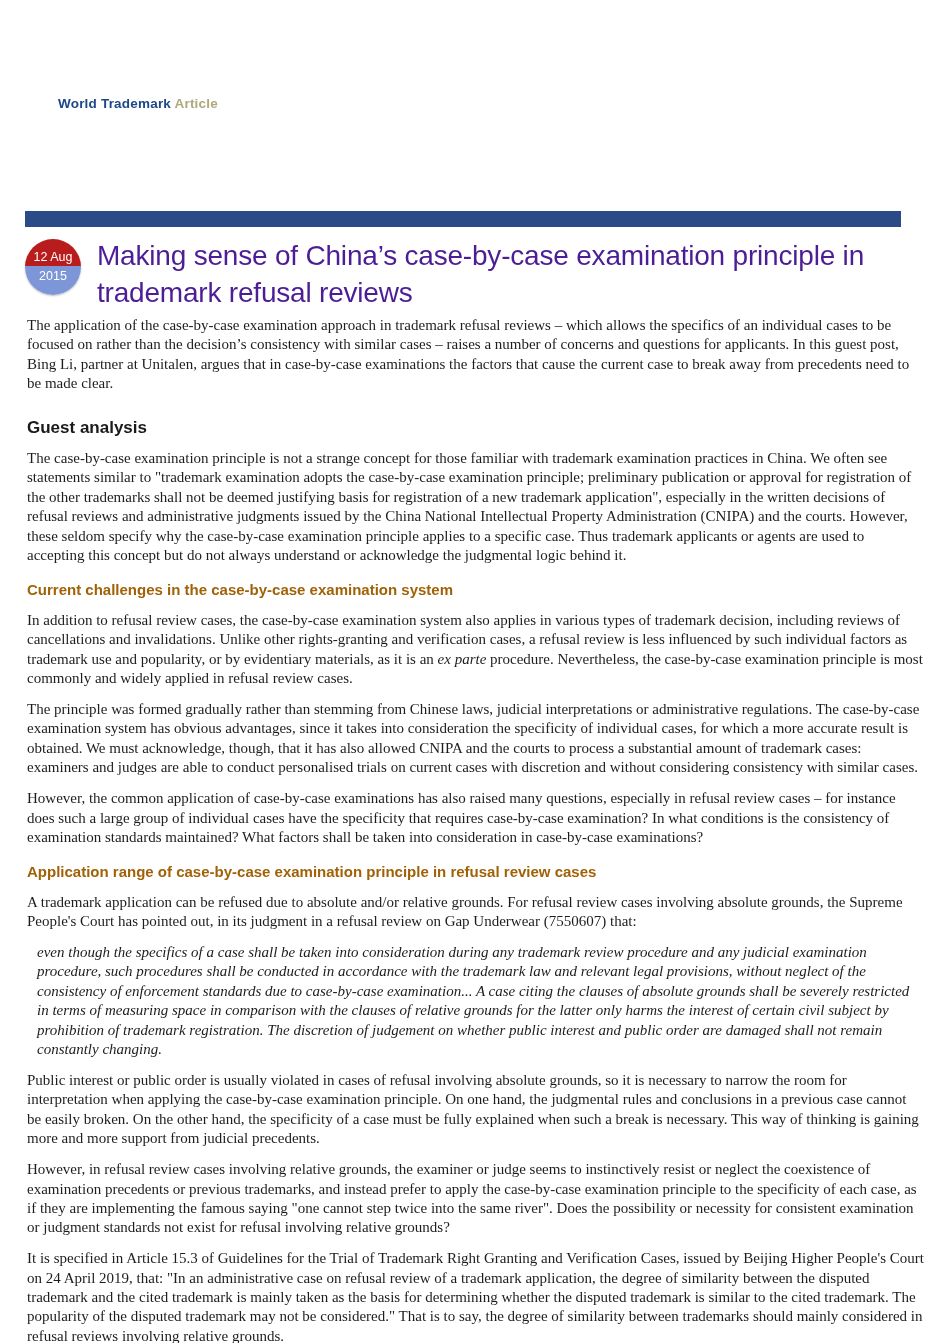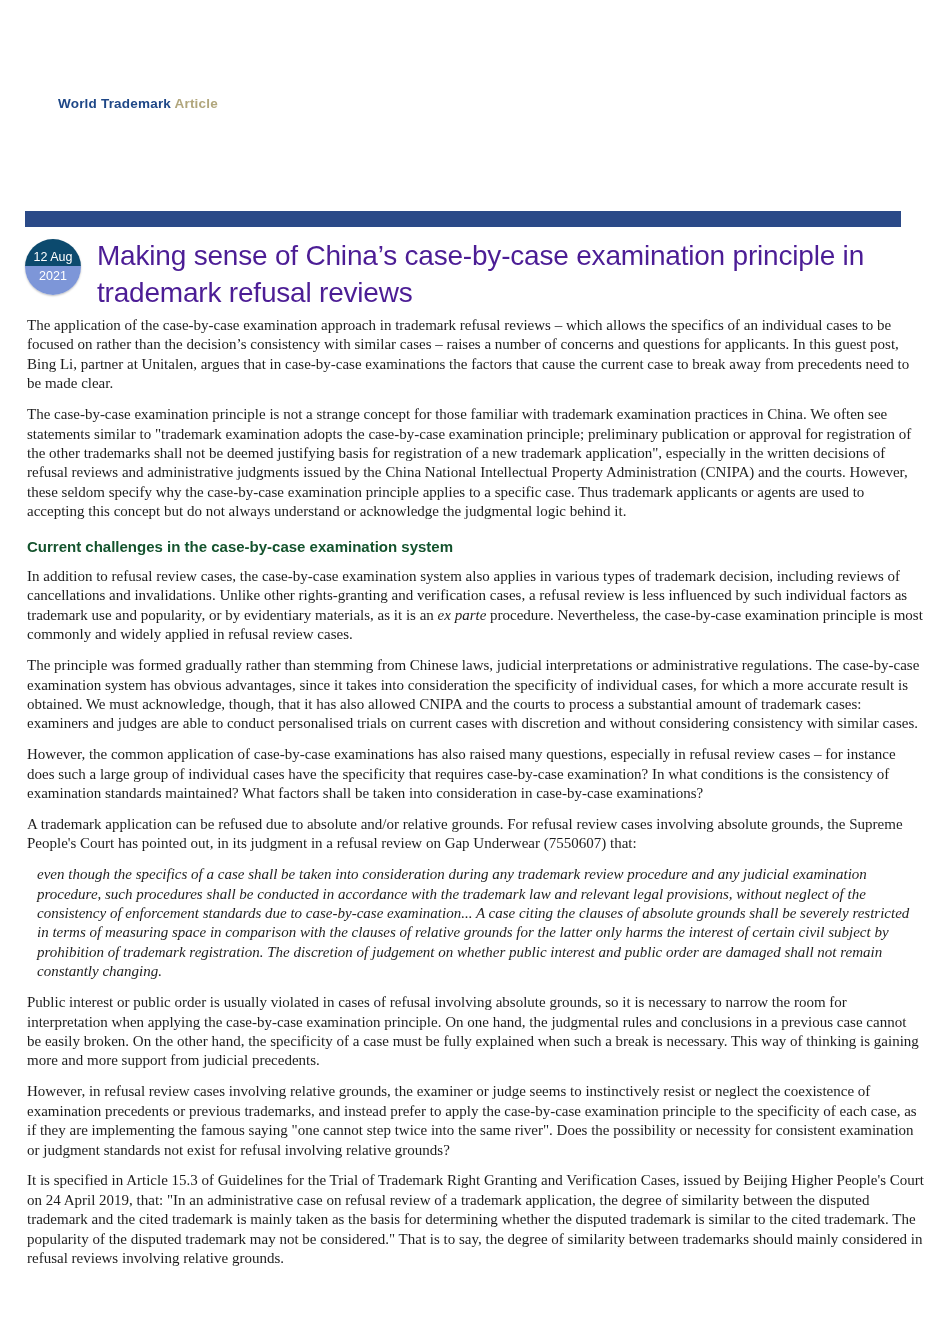--- a/index.html
+++ b/index.html
@@ -71,21 +71,21 @@
     border-radius: 50%;
     overflow: hidden;
     flex: 0 0 auto;
     display: flex;
     flex-direction: column;
     text-align: center;
     color: #ffffff;
     box-shadow: 0 1px 2px rgba(0,0,0,0.25);
   }
   .badge-top {
-    background: #0c4a6e;
+    background: #b91c1c;
     height: 48%;
     font-size: 12.5px;
     display: flex;
     align-items: flex-end;
     justify-content: center;
     padding-bottom: 2px;
   }
   .badge-bottom {
     background: #7d96d8;
     height: 52%;
@@ -120,59 +120,61 @@
   .article .quote { font-style: italic; margin-left: 10px; }
   h2.section-heading {
     font-size: 17px;
     font-weight: 700;
     color: #1a1a1a;
     margin: 24px 0 12px 0;
   }
   h4.sub-heading {
     font-size: 15px;
     font-weight: 700;
-    color: #14532d;
+    color: #a16207;
     margin: 15px 0 11px 0;
   }
   em { font-style: italic; }
 </style>
 </head>
 <body>
 
 <div class="logo">
   <div class="logo-tagline">
     <span class="logo-blue">World Trademark</span>
     <span class="logo-tan">Article</span>
   </div>
 </div>
 
 <div class="top-bar"></div>
 
 <div class="header-row">
   <div class="date-badge">
     <div class="badge-top">12 Aug</div>
-    <div class="badge-bottom">2021</div>
+    <div class="badge-bottom">2015</div>
   </div>
   <h1 class="page-title">Making sense of China’s case-by-case examination principle in trademark refusal reviews</h1>
 </div>
 
 <main class="article">
   <p>The application of the case-by-case examination approach in trademark refusal reviews – which allows the specifics of an individual cases to be focused on rather than the decision’s consistency with similar cases – raises a number of concerns and questions for applicants. In this guest post, Bing Li, partner at Unitalen, argues that in case-by-case examinations the factors that cause the current case to break away from precedents need to be made clear.</p>
 
+  <h2 class="section-heading">Guest analysis</h2>
 
   <p>The case-by-case examination principle is not a strange concept for those familiar with trademark examination practices in China. We often see statements similar to "trademark examination adopts the case-by-case examination principle; preliminary publication or approval for registration of the other trademarks shall not be deemed justifying basis for registration of a new trademark application", especially in the written decisions of refusal reviews and administrative judgments issued by the China National Intellectual Property Administration (CNIPA) and the courts. However, these seldom specify why the case-by-case examination principle applies to a specific case. Thus trademark applicants or agents are used to accepting this concept but do not always understand or acknowledge the judgmental logic behind it.</p>
 
   <h4 class="sub-heading">Current challenges in the case-by-case examination system</h4>
 
   <p><span>In addition to  refusal review cases, the case-by-case examination system also applies in various types of trademark decision, including reviews of cancellations and invalidations. Unlike other rights-granting and verification cases, a refusal review is less influenced by such individual factors as trademark use and popularity, or by evidentiary materials, as it is an </span><em>ex parte</em><span> procedure. Nevertheless, the case-by-case examination principle is most commonly and widely applied in refusal review cases.</span></p>
 
   <p>The principle was formed gradually rather than stemming from Chinese laws, judicial interpretations or administrative regulations. The case-by-case examination system has obvious advantages, since it takes into consideration the specificity of individual cases, for which a more accurate result is obtained. We must acknowledge, though, that it has also allowed CNIPA and the courts to process a substantial amount of trademark cases: examiners and judges are able to conduct personalised trials on current cases with discretion and without considering consistency with similar cases.</p>
 
   <p>However, the common application of case-by-case examinations has also raised many questions, especially in refusal review cases – for instance does such a large group of individual cases have the specificity that requires case-by-case examination? In what conditions is the consistency of examination standards maintained? What factors shall be taken into consideration in case-by-case examinations?</p>
 
+  <h4 class="sub-heading">Application range of case-by-case examination principle in refusal review cases</h4>
 
   <p>A trademark application can be refused due to absolute and/or relative grounds. For refusal review cases involving absolute grounds, the Supreme People's Court has pointed out, in its judgment in a refusal review on Gap Underwear (7550607) that:</p>
 
   <p class="quote">even though the specifics of a case shall be taken into consideration during any trademark review procedure and any judicial examination procedure, such procedures shall be conducted in accordance with the trademark law and relevant legal provisions, without neglect of the consistency of enforcement standards due to case-by-case examination... A case citing the clauses of absolute grounds shall be severely restricted in terms of measuring space in comparison with the clauses of relative grounds for the latter only harms the interest of certain civil subject by prohibition of trademark registration. The discretion of judgement on whether public interest and public order are damaged shall not remain constantly changing.</p>
 
   <p>Public interest or public order is usually violated in cases of refusal involving absolute grounds, so it is necessary to narrow the room for interpretation when applying the case-by-case examination principle. On one hand, the judgmental rules and conclusions in a previous case cannot be easily broken. On the other hand, the specificity of a case must be fully explained when such a break is necessary. This way of thinking is gaining more and more support from judicial precedents.</p>
 
   <p>However, in refusal review cases involving relative grounds, the examiner or judge seems to instinctively resist or neglect the coexistence of examination precedents or previous trademarks, and instead prefer to apply the case-by-case examination principle to the specificity of each case, as if they are implementing the famous saying "one cannot step twice into the same river". Does the possibility or necessity for consistent examination or judgment standards not exist for refusal involving relative grounds?</p>
 
   <p>It is specified in Article 15.3 of Guidelines for the Trial of Trademark Right Granting and Verification Cases, issued by Beijing Higher People's Court on 24 April 2019, that: "In an administrative case on refusal review of a trademark application, the degree of similarity between the disputed trademark and the cited trademark is mainly taken as the basis for determining whether the disputed trademark is similar to the cited trademark. The popularity of the disputed trademark may not be considered." That is to say, the degree of similarity between trademarks should mainly considered in refusal reviews involving relative grounds.</p>

